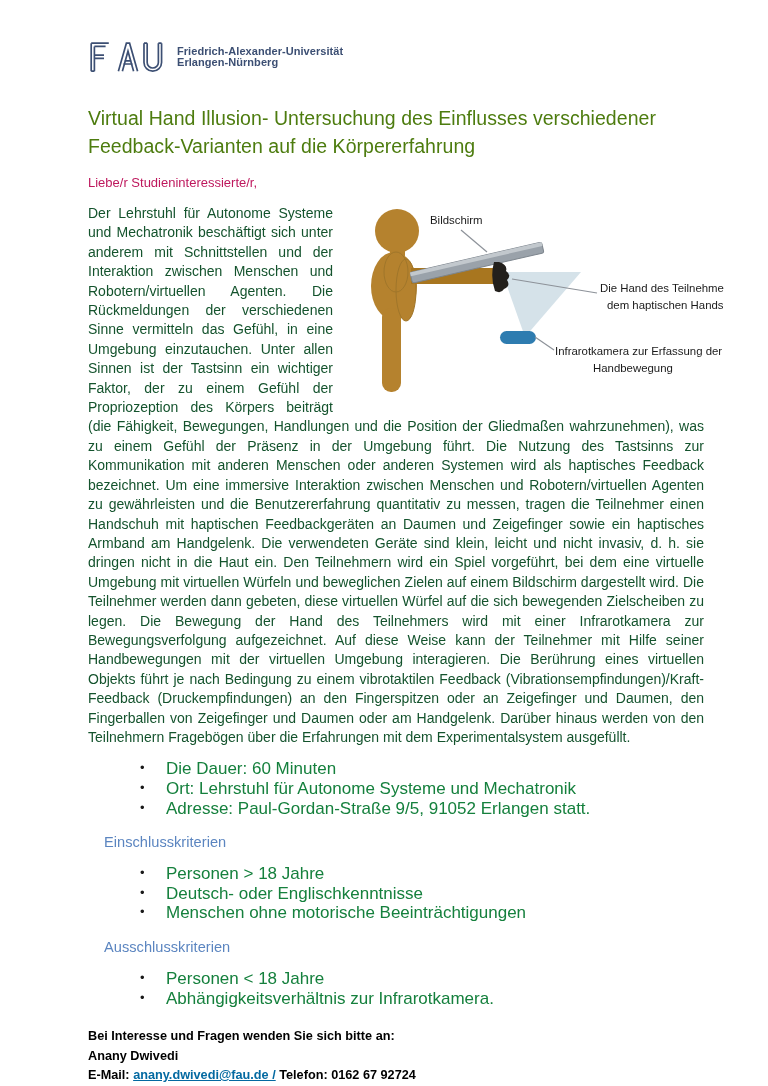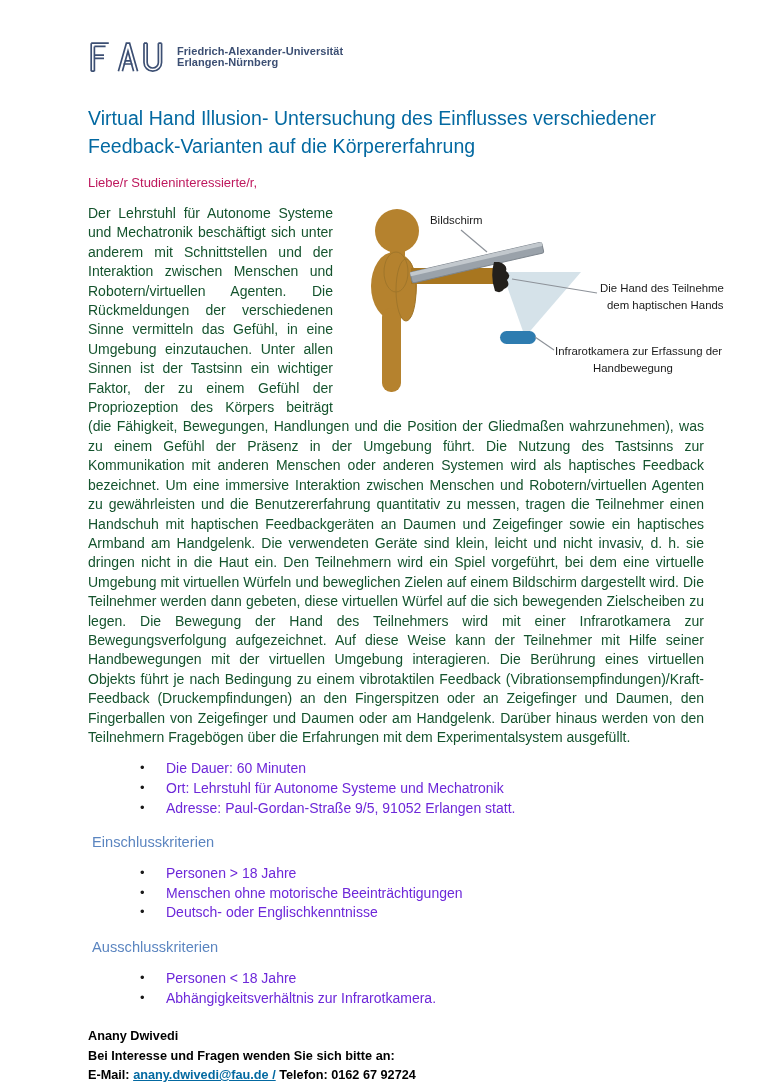--- a/index.html
+++ b/index.html
@@ -57,21 +57,21 @@
     letter-spacing: 0.005em;
     white-space: nowrap;
   }
 
   
   .doc-title {
     margin: 14px 0 0 0;
     font-size: 19.5px;
     line-height: 28px;
     font-weight: normal;
-    color: #0369a1;
+    color: #4d7c0f;
     letter-spacing: 0.002em;
   }
 
   .salutation {
     margin: 14px 0 0 0;
     font-size: 13px;
     line-height: 18px;
     color: #be185d;
   }
 
@@ -97,36 +97,36 @@
   .body-copy p { margin: 0; }
 
   
   ul.bullets {
     margin: 12px 0 0 0;
     padding: 0 0 0 52px;
     list-style: none;
   }
   ul.bullets li {
     position: relative;
-    font-size: 14px;
+    font-size: 17px;
     line-height: 19.6px;
-    color: #6d28d9;
+    color: #15803d;
     padding-left: 26px;
   }
   ul.bullets li::before {
     content: "\2022";
     position: absolute;
     left: 0;
     top: -1px;
     font-size: 13px;
     color: #1a1a1a;
   }
 
   h2.section-heading {
-    margin: 14px 0 1px 4px;
+    margin: 14px 0 1px 16px;
     font-size: 14.6px;
     line-height: 20px;
     font-weight: normal;
     color: #5b85c0;
     letter-spacing: 0.002em;
   }
 
   
   .contact {
     margin-top: 19px;
@@ -224,31 +224,31 @@
 
   <ul class="bullets">
     <li>Die Dauer: 60 Minuten</li>
     <li>Ort: Lehrstuhl für Autonome Systeme und Mechatronik</li>
     <li>Adresse: Paul-Gordan-Straße 9/5, 91052 Erlangen statt.</li>
   </ul>
 
   <h2 class="section-heading">Einschlusskriterien</h2>
   <ul class="bullets">
     <li>Personen &gt; 18 Jahre</li>
+    <li>Deutsch- oder Englischkenntnisse</li>
     <li>Menschen ohne motorische Beeinträchtigungen</li>
-    <li>Deutsch- oder Englischkenntnisse</li>
   </ul>
 
   <h2 class="section-heading">Ausschlusskriterien</h2>
   <ul class="bullets">
     <li>Personen &lt; 18 Jahre</li>
     <li>Abhängigkeitsverhältnis zur Infrarotkamera.</li>
   </ul>
 
   <div class="contact">
+    <div>Bei Interesse und Fragen wenden Sie sich bitte an:</div>
     <div>Anany Dwivedi</div>
-    <div>Bei Interesse und Fragen wenden Sie sich bitte an:</div>
     <div>
       <span>E-Mail: </span><a href="#">anany.dwivedi@fau.de /</a><span> Telefon: 0162 67 92724</span>
     </div>
   </div>
 
 </div>
 
 </body></html>

